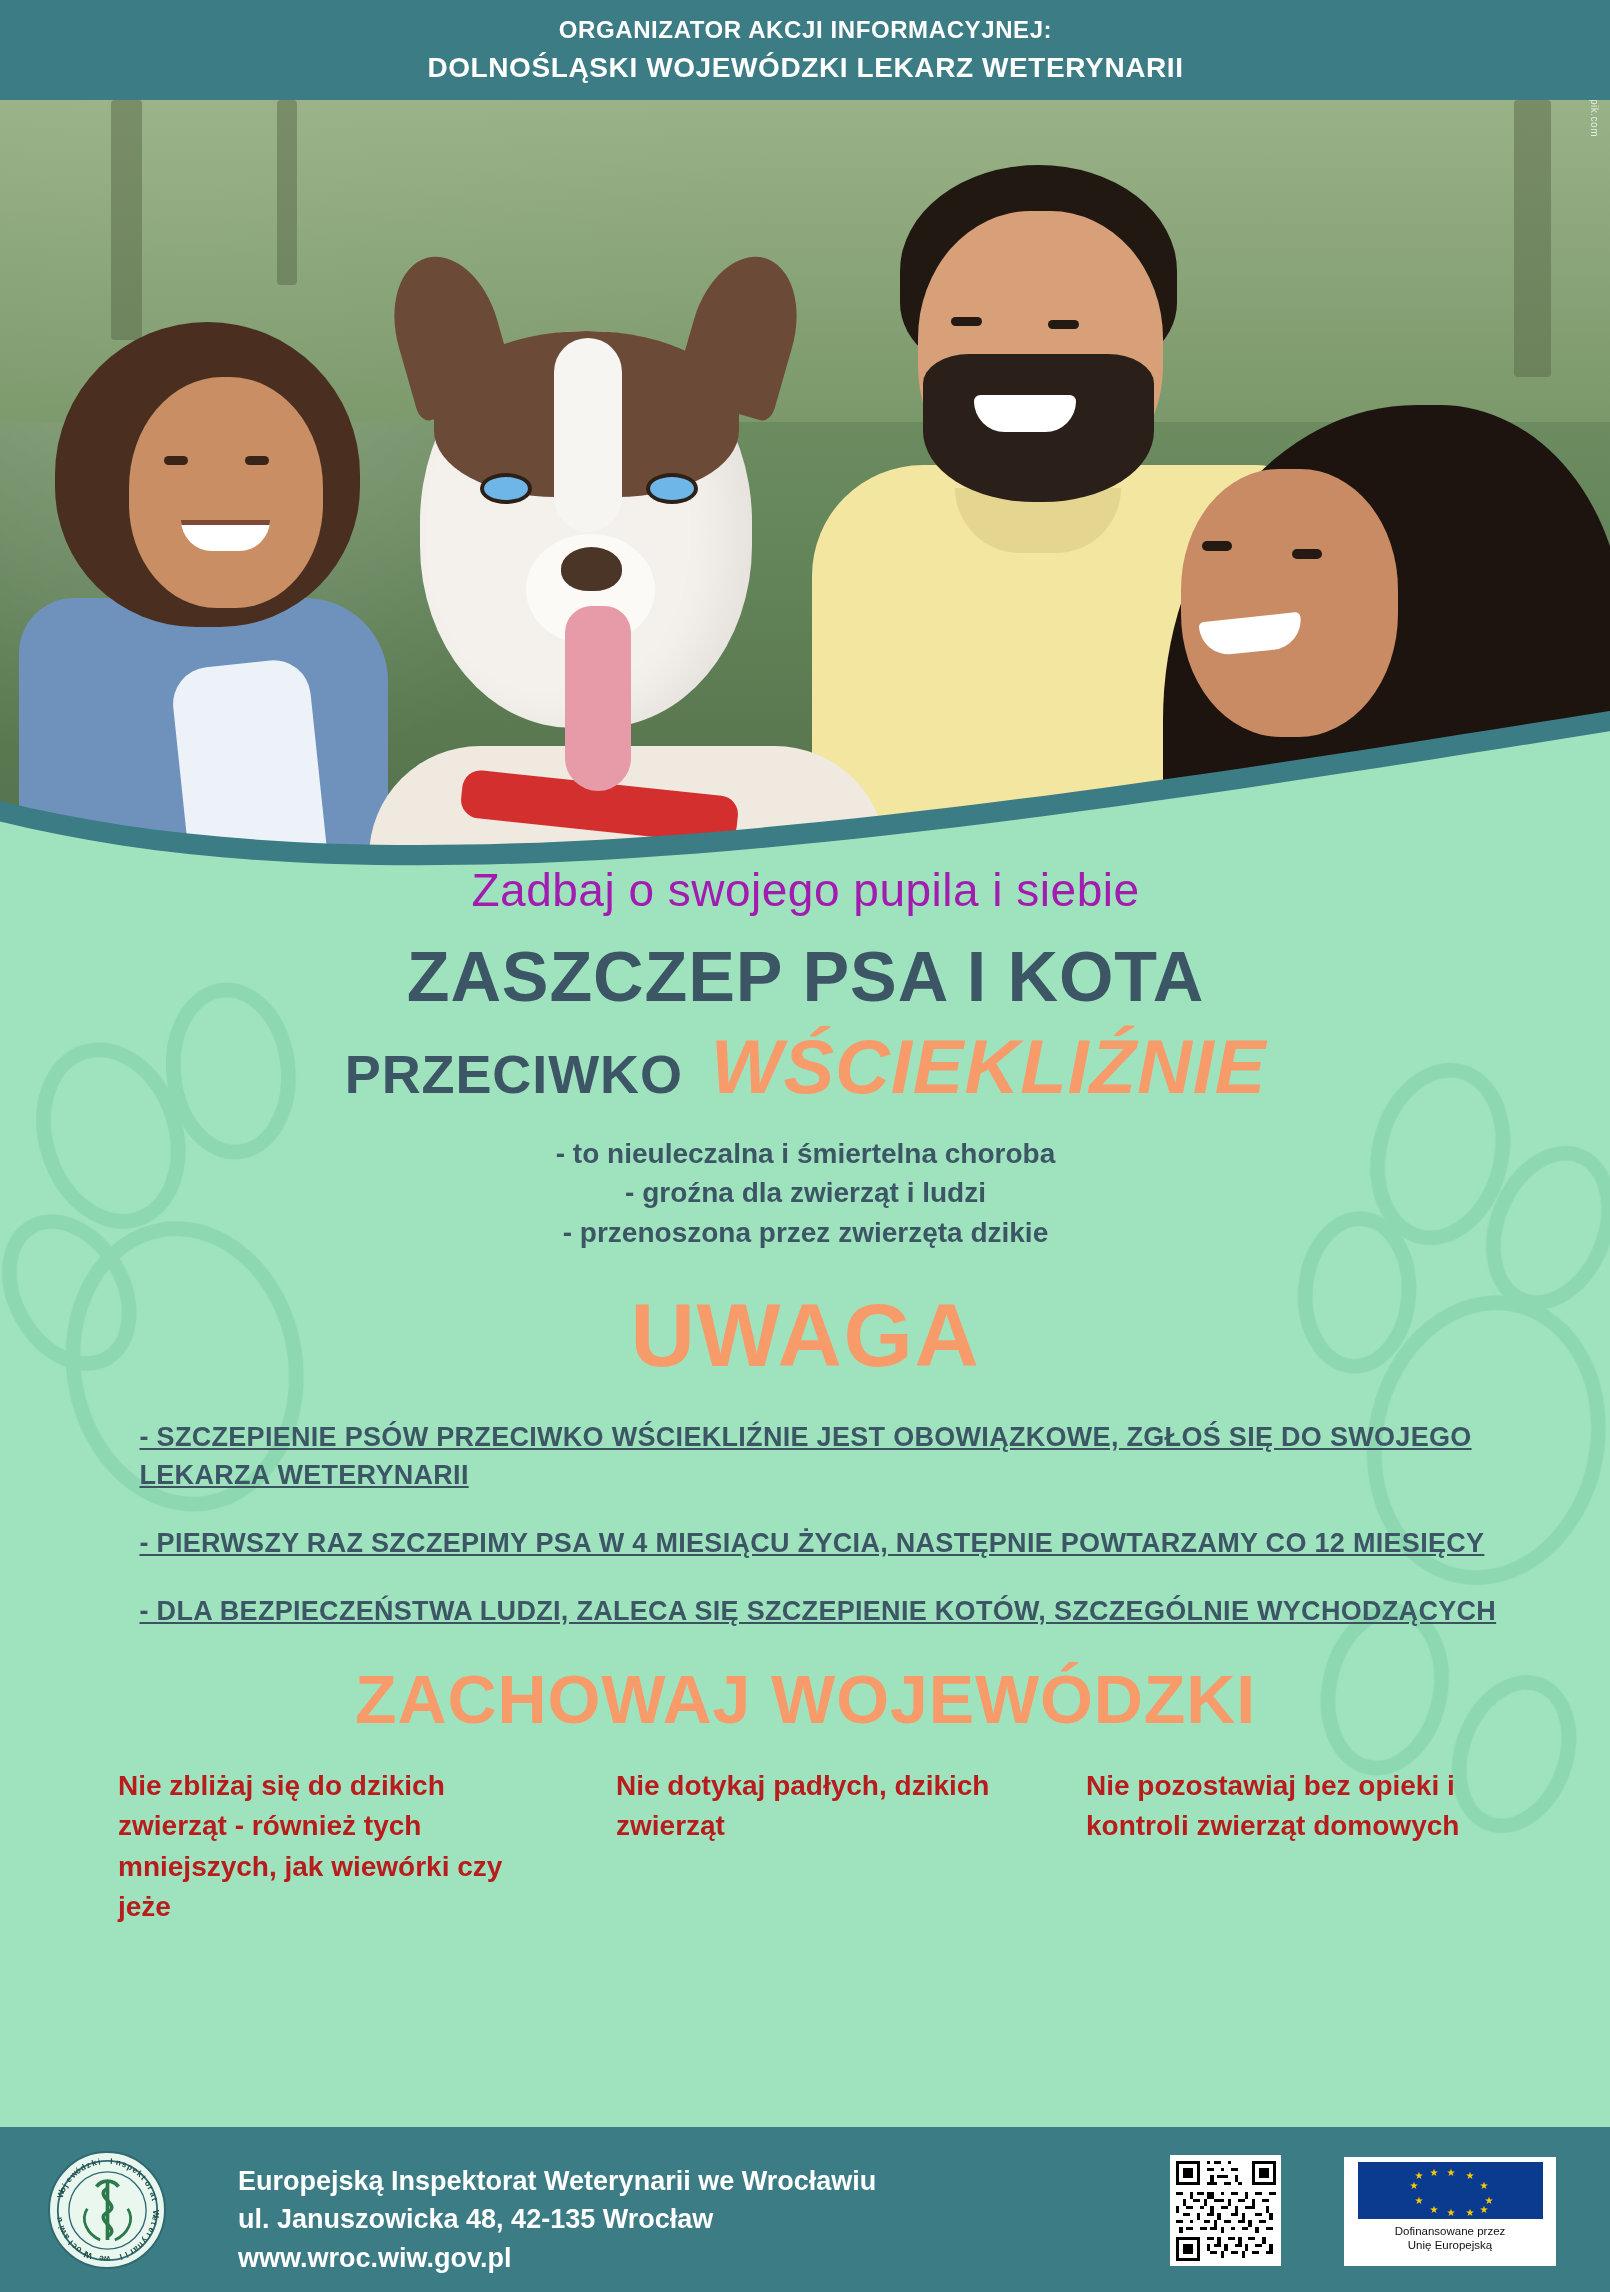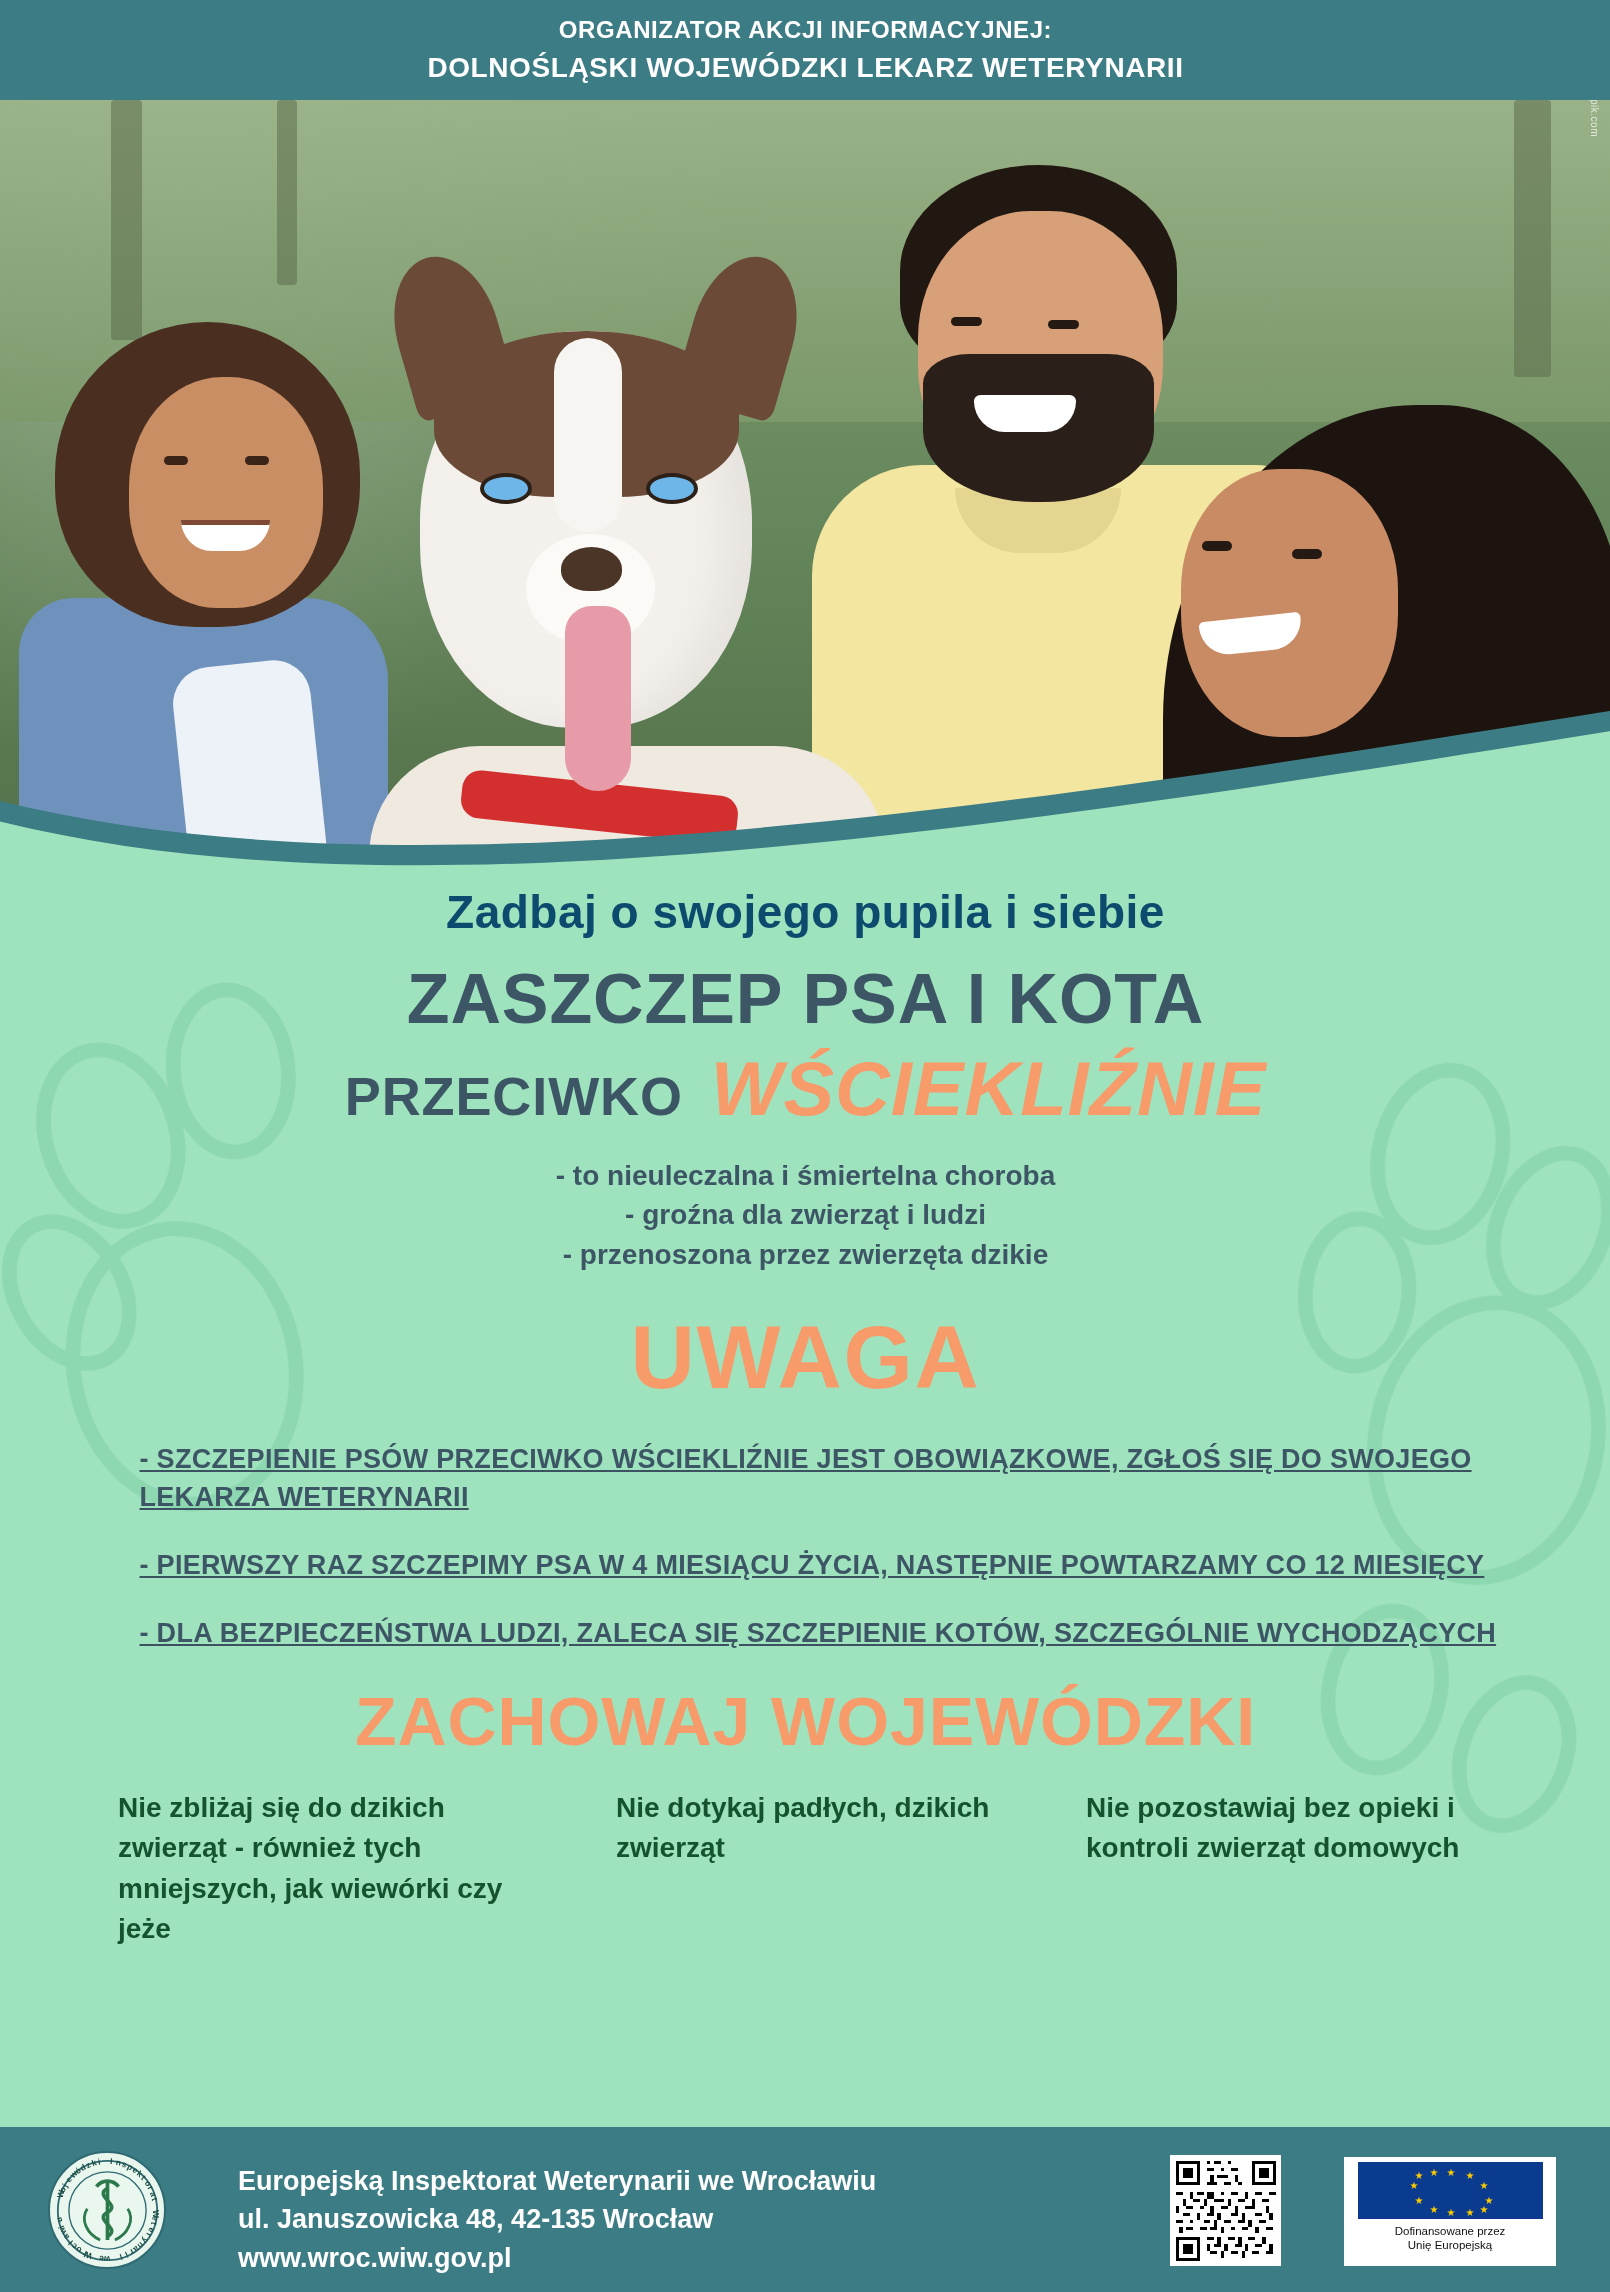--- a/index.html
+++ b/index.html
@@ -227,24 +227,23 @@
   .content {
     position: absolute;
     top: 863px; left: 0;
     width: 1611px;
     z-index: 6;
     text-align: center;
     color: #3D5261;
   }
   .tagline {
     font-size: 46px;
-    font-weight: bold;
-    color: #0c4a6e;
+    font-weight: normal;
+    color: #a21caf;
     letter-spacing: 0.5px;
-    margin-top: 22px;
   }
   .headline1 {
     margin-top: 20px;
     font-size: 70px;
     font-weight: bold;
     color: #3D5665;
     letter-spacing: 0.9px;
   }
   .headline2-row {
     margin-top: 5.5px;
@@ -307,21 +306,21 @@
     margin: 28px auto 0 auto;
     width: 1375px;
     display: flex;
     justify-content: flex-start;
     gap: 55px;
     text-align: left;
   }
   .tip {
     font-size: 28px;
     font-weight: bold;
-    color: #14532d;
+    color: #b91c1c;
     line-height: 1.45;
   }
   .tip.c1 { width: 443px; }
   .tip.c2 { width: 415px; }
   .tip.c3 { width: 397px; }
 
   
   .footer {
     position: absolute;
     left: 0; bottom: 0;

